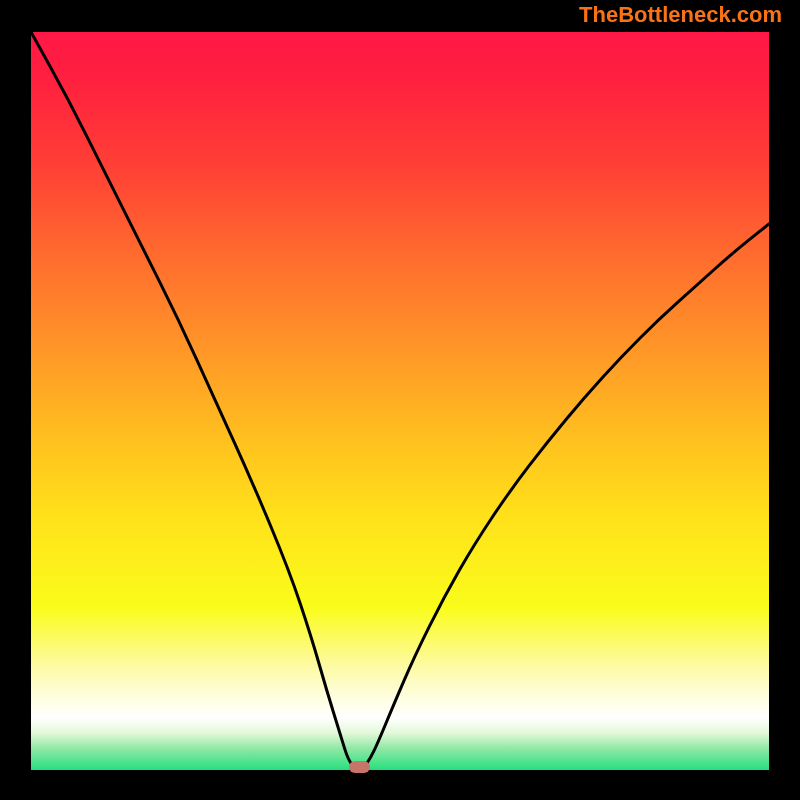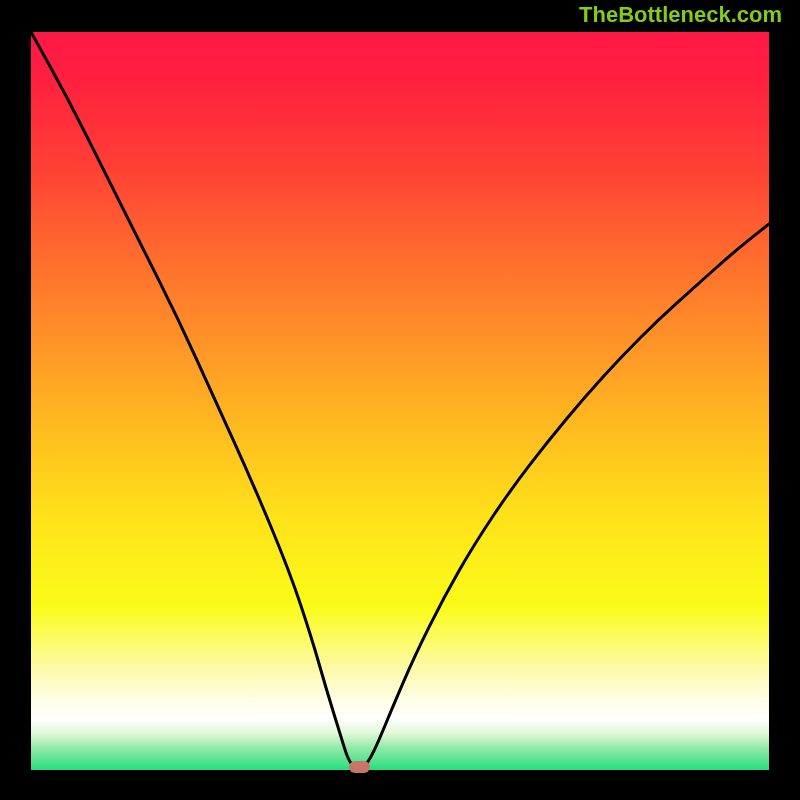--- a/index.html
+++ b/index.html
@@ -7,21 +7,21 @@
   .frame {
     position: relative;
     width: 800px;
     height: 800px;
     background: #000;
   }
   .attribution {
     position: absolute;
     top: 2px;
     right: 18px;
-    color: #84cc16;
+    color: #f97316;
     font-family: Arial, Helvetica, sans-serif;
     font-size: 22px;
     font-weight: bold;
     z-index: 5;
   }
   .plot-area {
     position: absolute;
     background: linear-gradient(
       to bottom,
       #ff1846 0%,

